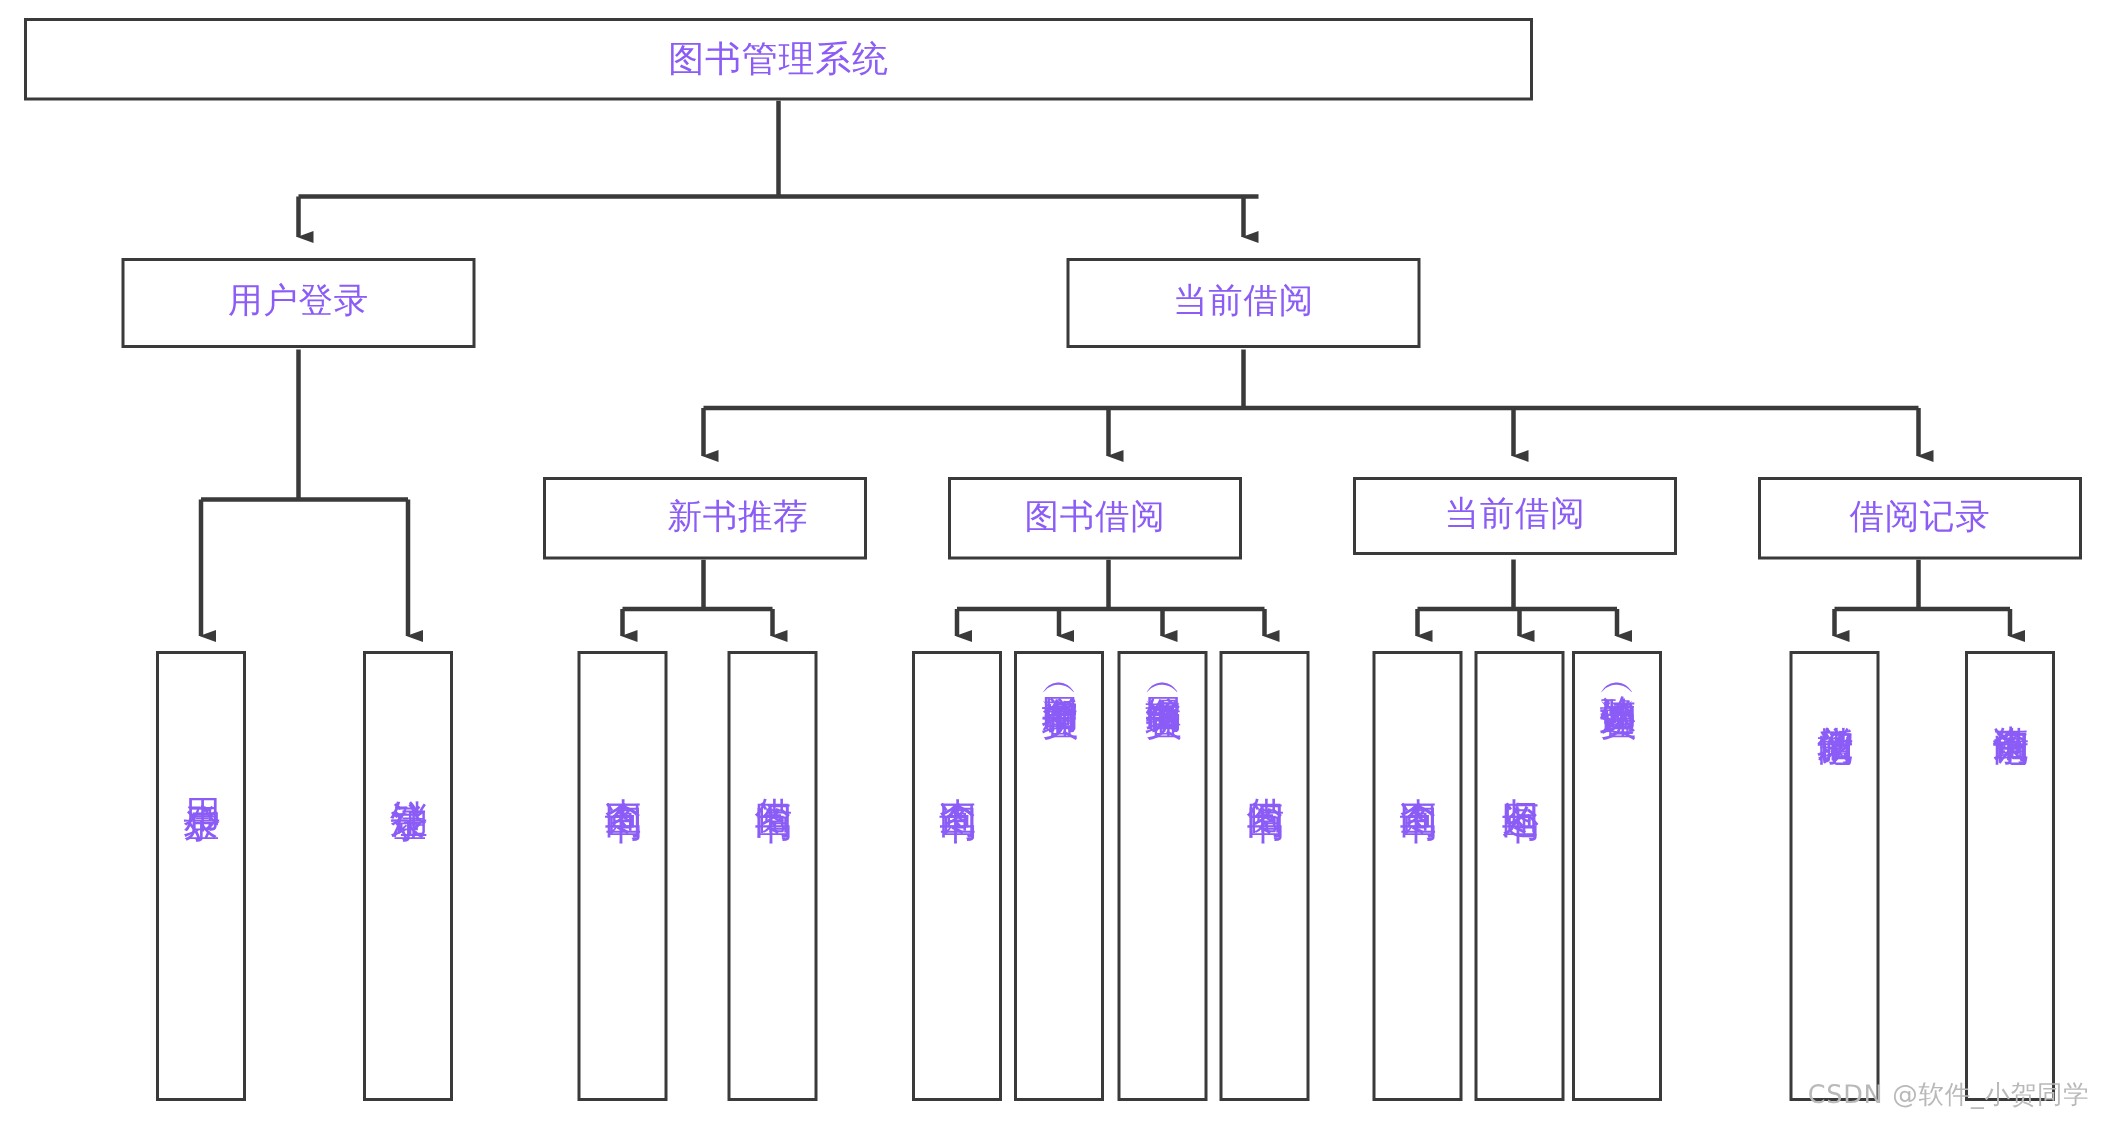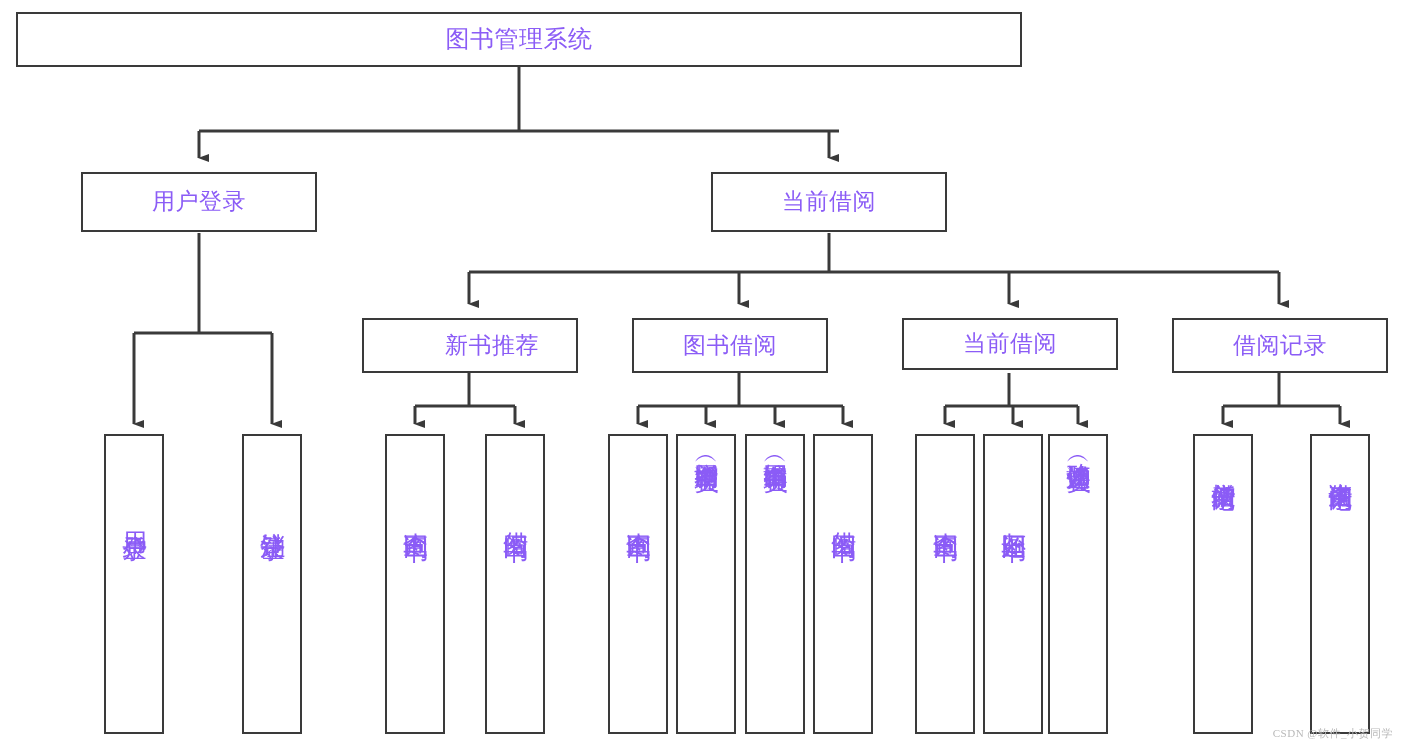--- a/index.html
+++ b/index.html
@@ -68,26 +68,25 @@
   }
   .node.vert.tall-text .node-label {
     font-size: 24px;
     letter-spacing: 1px;
   }
   
   #watermark {
     position: absolute;
     right: 12px;
     bottom: 6px;
-    font-size: 11px;
+    font-size: 17px;
     color: #b9b9b9;
     white-space: nowrap;
     z-index: 8;
     letter-spacing: 0.5px;
-    font-family: Liberation Serif, serif;
   }
 </style>
 </head>
 <body>
 
 <div id="diagram-root">
 
   <svg id="edges-layer" viewBox="0 0 1405 747" width="1405" height="747" xmlns="http://www.w3.org/2000/svg">
     <defs>
       <marker id="arrowhead" markerWidth="9" markerHeight="11" refX="4.5" refY="10" orient="auto" markerUnits="userSpaceOnUse">

